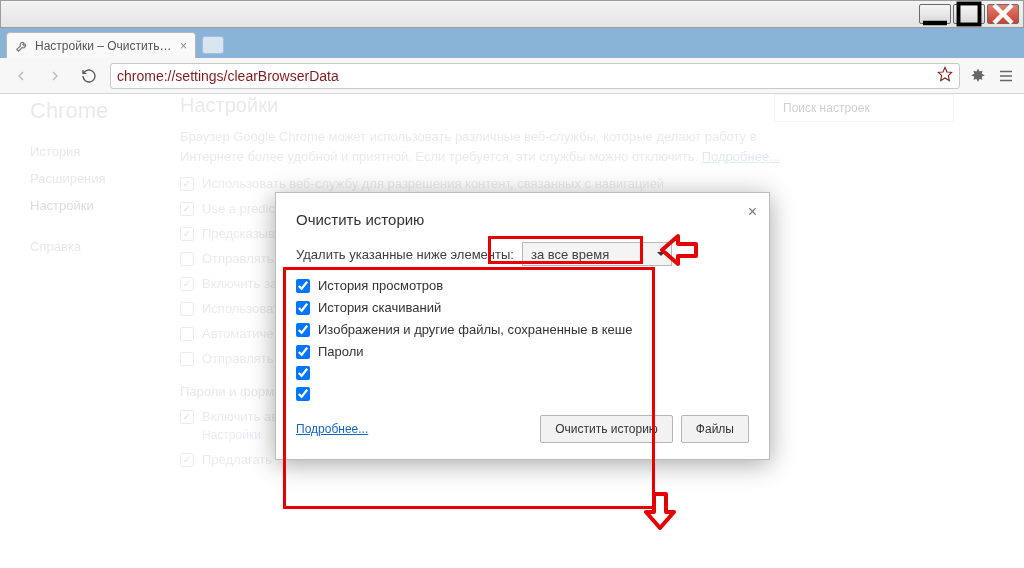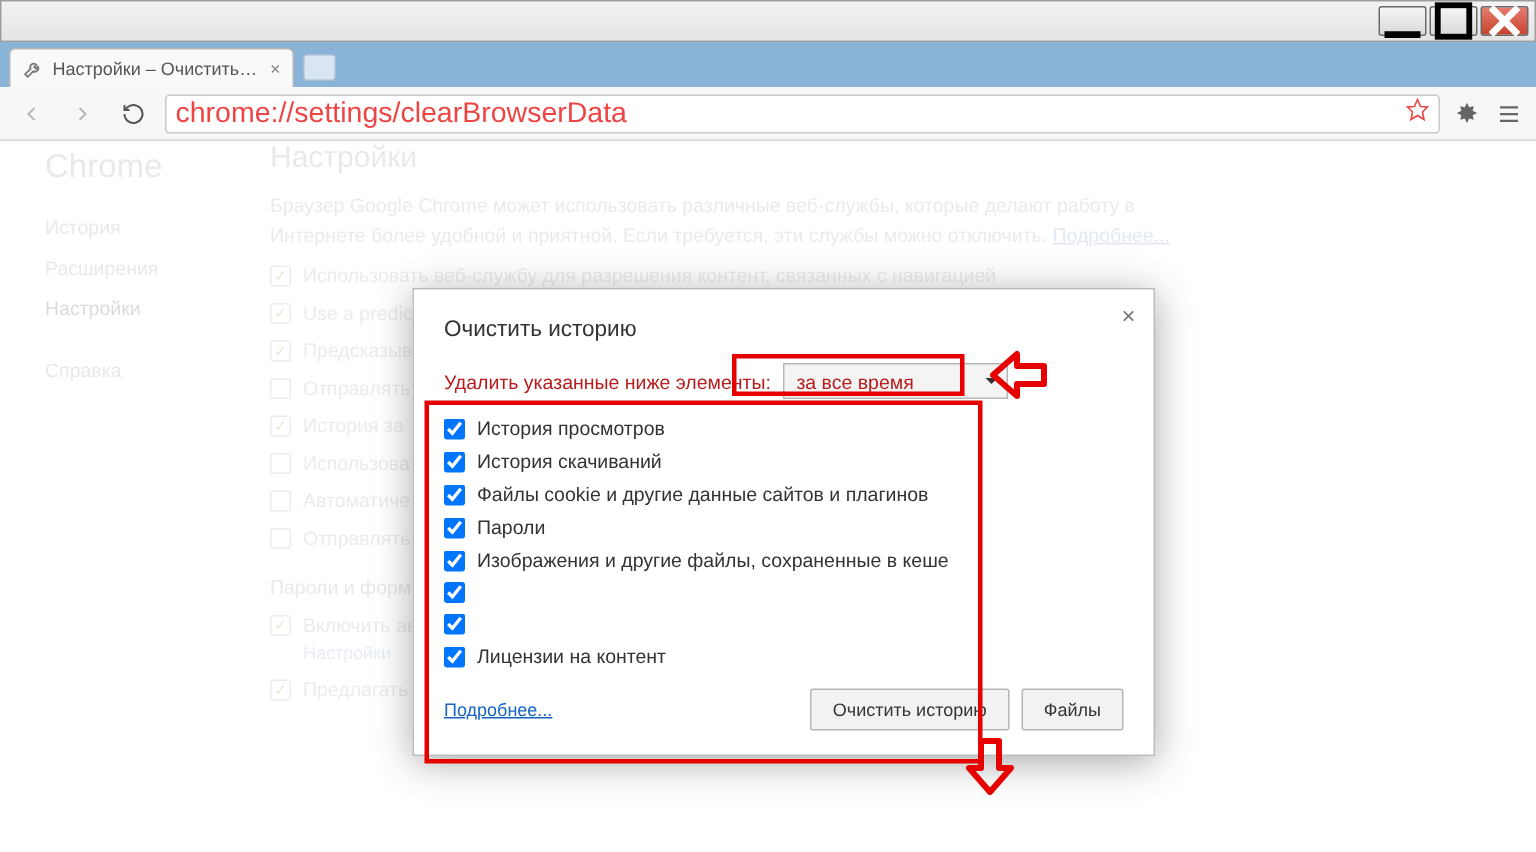--- a/index.html
+++ b/index.html
@@ -18,21 +18,21 @@
   .tab-title { white-space:nowrap; overflow:hidden; text-overflow:ellipsis; flex:1; }
   .tab-x { margin-left:6px; font-size:12px; color:#888; cursor:pointer; }
   .newtab { width:22px; height:18px; margin-left:6px; margin-bottom:4px; background:#d9e6f2; border:1px solid #a7bfd5; border-radius:3px; cursor:pointer; }
 
   
   .toolbar { height:36px; background:#f7f7f7; border-bottom:1px solid #d6d6d6; display:flex; align-items:center; padding:0 8px; gap:8px; }
   .nav-btn { width:26px; height:26px; display:flex; align-items:center; justify-content:center; border-radius:3px; cursor:pointer; color:#555; }
   .nav-btn.disabled { color:#b8b8b8; }
   .nav-btn svg { width:16px; height:16px; }
   .omnibox { flex:1; height:26px; border:1px solid #c9c9c9; border-radius:3px; background:#fff; display:flex; align-items:center; padding:0 6px; }
-  .omnibox span { font-size:19px; color:#ef4444; }
+  .omnibox span { font-size:14px; color:#7f1d1d; }
   .star { margin-left:auto; color:#b8b8b8; }
   .star svg { width:16px; height:16px; }
   .tool-icon { width:20px; height:20px; color:#666; display:flex; align-items:center; justify-content:center; cursor:pointer; }
   .tool-icon svg { width:18px; height:18px; }
 
   
   .page { position:absolute; top:94px; left:0; right:0; bottom:0; padding:0 30px; color:#777; }
   .page-inner { display:flex; }
   .sidebar { width:140px; padding-top:0; }
   .brand { font-size:22px; color:#bfbfbf; margin:4px 0 14px 0; font-weight:400; }
@@ -47,21 +47,21 @@
   .opt-row { display:flex; align-items:center; gap:8px; margin:10px 0; font-size:13px; color:#c5c5c5; }
   .chk { width:14px; height:14px; border:1px solid #c8c8c8; border-radius:2px; display:inline-flex; align-items:center; justify-content:center; font-size:10px; color:#9bbf73; }
   .section-head { font-size:13px; color:#bcbcbc; margin-top:18px; margin-bottom:8px; }
 
   
   .overlay { position:absolute; left:0; right:0; top:94px; bottom:0; background:rgba(255,255,255,0.65); }
   .dialog { position:absolute; left:275px; top:192px; width:495px; background:#fff; border:1px solid #bcbcbc; box-shadow:0 4px 24px rgba(0,0,0,0.35); padding:18px 20px 16px 20px; }
   .dlg-title { font-size:15px; color:#333; margin-bottom:14px; }
   .dlg-close { position:absolute; right:12px; top:10px; font-size:16px; color:#777; cursor:pointer; }
   .prompt-row { display:flex; align-items:center; gap:8px; margin-bottom:12px; }
-  .prompt-row span { font-size:13px; color:#b91c1c; }
+  .prompt-row span { font-size:13px; color:#404040; }
   .dropdown { border:1px solid #b7b7b7; background:#f4f4f4; height:24px; padding:0 32px 0 8px; font-size:13px; color:#333; display:inline-flex; align-items:center; position:relative; cursor:pointer; min-width:150px; }
   .dropdown::after { content:""; position:absolute; right:6px; top:50%; margin-top:-2px; border:4px solid transparent; border-top-color:#333; }
   .chk-list { margin-bottom:14px;margin-top:12px; }
   .chk-row { display:flex; align-items:center; gap:8px; margin:7px 0; font-size:13px; color:#333; }
   .chk-row input { width:14px; height:14px; cursor:pointer; }
   .dlg-footer { display:flex; align-items:center; }
   .learn { font-size:12px; color:#1565c0; text-decoration:underline; cursor:pointer; }
   .btns { margin-left:auto; display:flex; gap:8px; }
   .btn { height:28px; padding:0 14px; font-size:12px; border:1px solid #b5b5b5; background:#f2f2f2; border-radius:2px; cursor:pointer; color:#333; }
 
@@ -150,20 +150,21 @@
     <div class="sidebar">
       <div class="brand">Chrome</div>
       <div class="side-item">История</div>
       <div class="side-item">Расширения</div>
       <div class="side-item active">Настройки</div>
       <div class="side-sep"></div>
       <div class="side-item">Справка</div>
     </div>
     <div class="main" style="position:relative;">
       <div class="page-title">Настройки</div>
+      <input class="search-settings" placeholder="Поиск настроек" style="">
       <div class="desc">
         <span>Браузер Google Chrome может использовать различные веб-службы, которые делают работу в Интернете более удобной и приятной. Если требуется, эти службы можно отключить.</span>
         <a>Подробнее...</a>
       </div>
       <div class="opt-row">
           <span class="chk">✓</span>
           <span>Использовать веб-службу для разрешения контент, связанных с навигацией</span>
         </div>
       <div class="opt-row">
           <span class="chk">✓</span>
@@ -172,21 +173,21 @@
       <div class="opt-row">
           <span class="chk">✓</span>
           <span>Предсказыва</span>
         </div>
       <div class="opt-row">
           <span class="chk"></span>
           <span>Отправлять</span>
         </div>
       <div class="opt-row">
           <span class="chk">✓</span>
-          <span>История за</span>
+          <span>Включить за</span>
         </div>
       <div class="opt-row">
           <span class="chk"></span>
           <span>Использоват</span>
         </div>
       <div class="opt-row">
           <span class="chk"></span>
           <span>Автоматиче</span>
         </div>
       <div class="opt-row">
@@ -223,39 +224,31 @@
     <label class="chk-row">
         <input type="checkbox" checked="" style="">
         <span>История просмотров</span>
       </label>
     <label class="chk-row">
         <input type="checkbox" checked="" style="">
         <span>История скачиваний</span>
       </label>
     <label class="chk-row">
         <input type="checkbox" checked="" style="">
-        <span>Файлы cookie и другие данные сайтов и плагинов</span>
+        <span>Изображения и другие файлы, сохраненные в кеше</span>
       </label>
     <label class="chk-row">
         <input type="checkbox" checked="" style="">
         <span>Пароли</span>
       </label>
     <label class="chk-row">
         <input type="checkbox" checked="" style="">
-        <span>Изображения и другие файлы, сохраненные в кеше</span>
-      </label>
-    <label class="chk-row">
-        <input type="checkbox" checked="" style="">
-      </label>
-    <label class="chk-row">
-        <input type="checkbox" checked="" style="">
-      </label>
-    <label class="chk-row">
-        <input type="checkbox" checked="" style="">
-        <span>Лицензии на контент</span>
+      </label>
+    <label class="chk-row">
+        <input type="checkbox" checked="" style="">
       </label>
   </div>
   <div class="dlg-footer">
     <a class="learn">Подробнее...</a>
     <div class="btns">
       <button class="btn">Очистить историю</button>
       <button class="btn">Файлы</button>
     </div>
   </div>
 </div>

